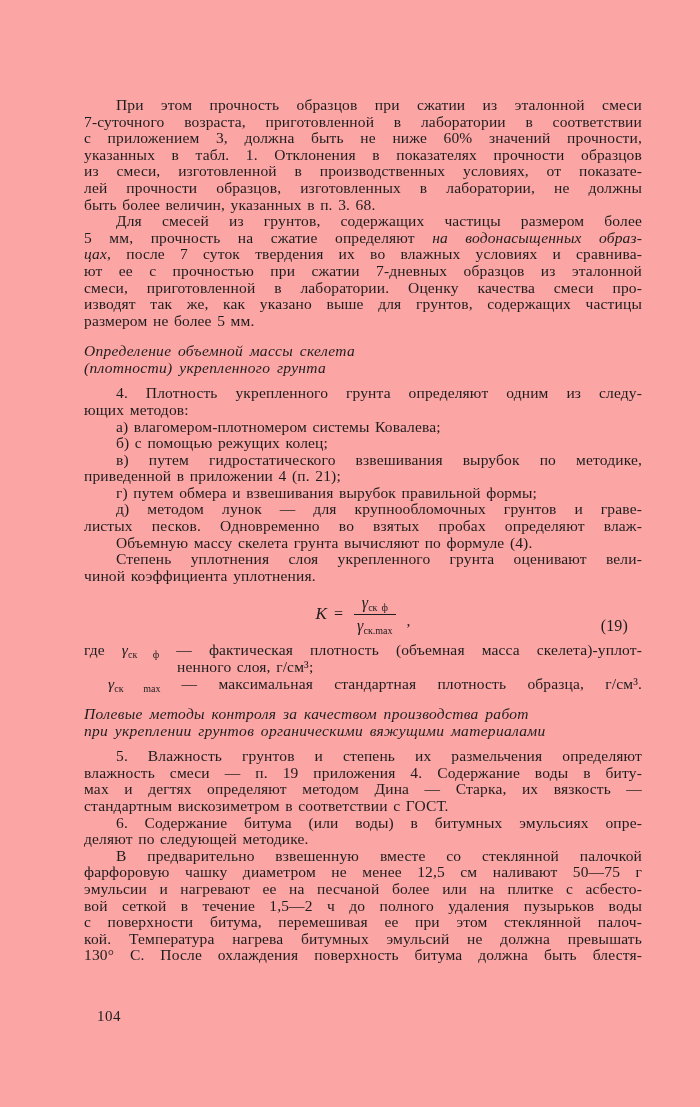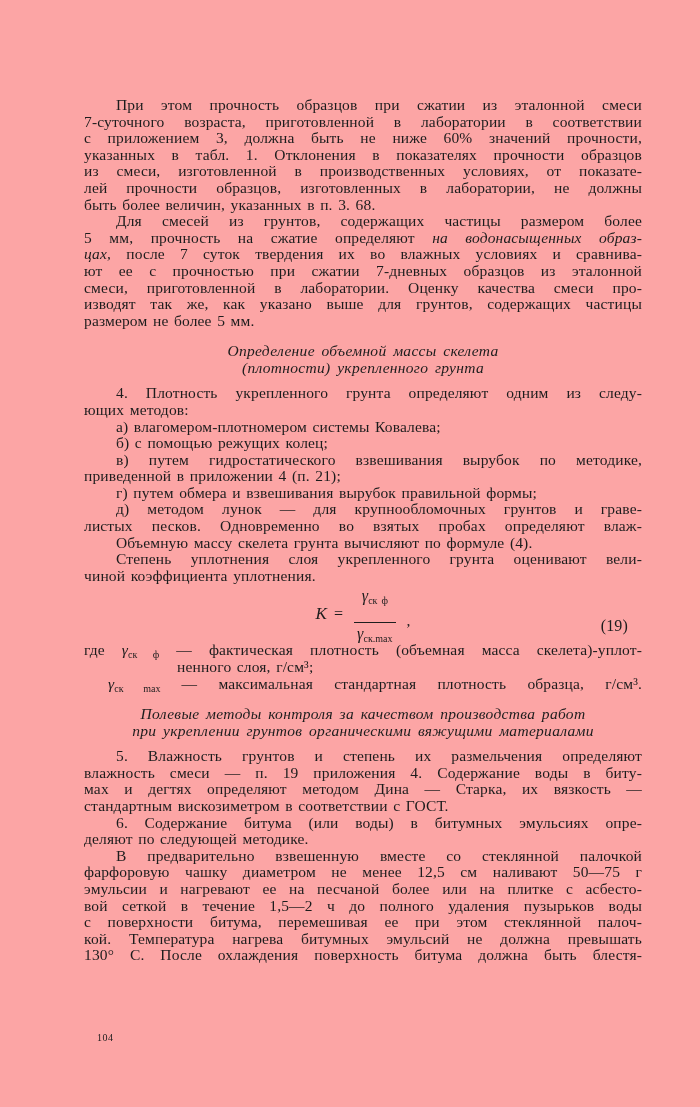--- a/index.html
+++ b/index.html
@@ -32,54 +32,53 @@
   .hang-sym { padding-left: 24px; }
   .it { font-style: italic; }
   sub.s {
     font-size: 10px;
     letter-spacing: 0;
     vertical-align: -3px;
     line-height: 0;
   }
   .block-heading {
     margin: 13px 0 9px;
-    text-align: center;
     font-style: italic;
     line-height: 17px;
     letter-spacing: 0.3px;
     word-spacing: 2.5px;
   }
   .block-formula {
     position: relative;
     display: flex;
     justify-content: center;
     align-items: center;
     margin: 6px 0 4px;
     height: 48px;
   }
   .f-body { display: inline-flex; align-items: center; }
   .f-lhs { font-style: italic; font-size: 17px; margin-right: 7px; }
   .f-eq { font-size: 16px; margin-right: 6px; }
   .frac { display: inline-flex; flex-direction: column; align-items: center; }
   .f-row { padding: 0 8px; line-height: 19px; white-space: nowrap; }
-  .f-row.num { border-bottom: 1.4px solid #1d1d1d; padding-bottom: 17px; }
+  .f-row.num { border-bottom: 1.4px solid #1d1d1d; padding-bottom: 2px; }
   .f-row.den { padding-top: 1px; }
   .f-gamma { font-style: italic; font-size: 16px; }
   .f-sub { font-size: 10px; letter-spacing: 0; vertical-align: -3px; line-height: 0; }
   .f-tail { margin-left: 6px; position: relative; top: 7px; }
   .f-number {
     position: absolute; right: 14px; top: 50%;
     transform: translateY(-50%);
     font-size: 16px;
     margin-top: 12px;
   }
   .page-number {
     position: absolute;
-    left: 97px; top: 1032px;
-    font-size: 10px;
+    left: 97px; top: 1008px;
+    font-size: 15px;
     letter-spacing: 0.5px;
   }
 </style>
 </head>
 <body>
 
 <div class="page">
   <div class="text-column">
       <div class="block block-para">
         <div class="tline indent just"><span>При этом прочность образцов при сжатии из эталонной смеси</span></div>

